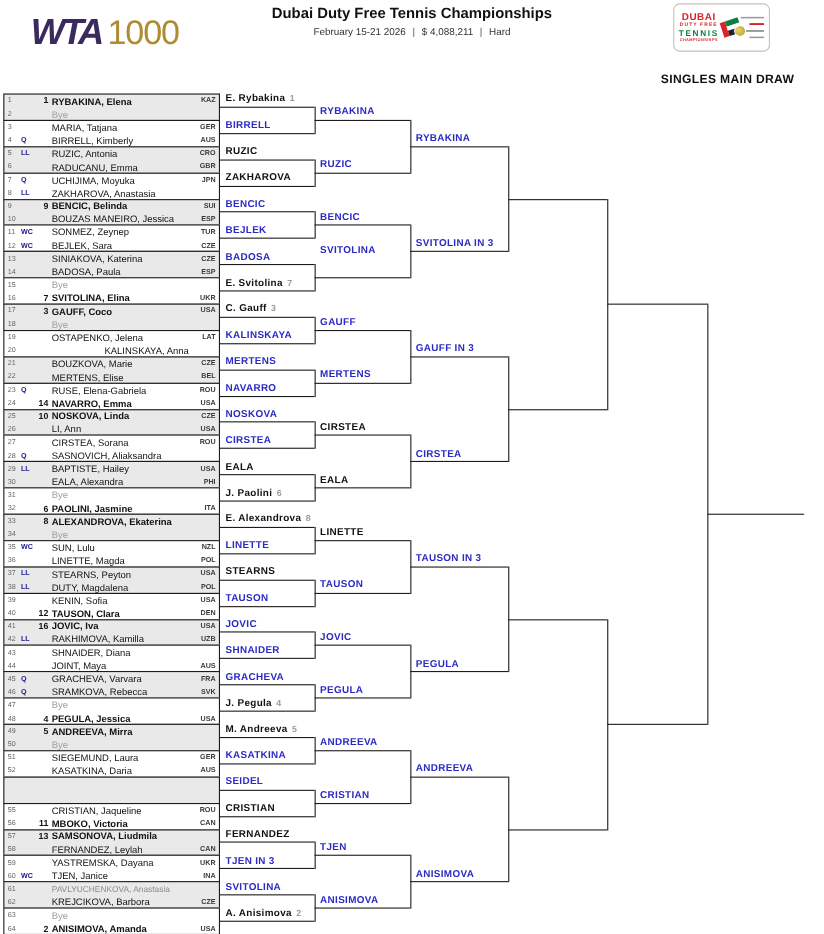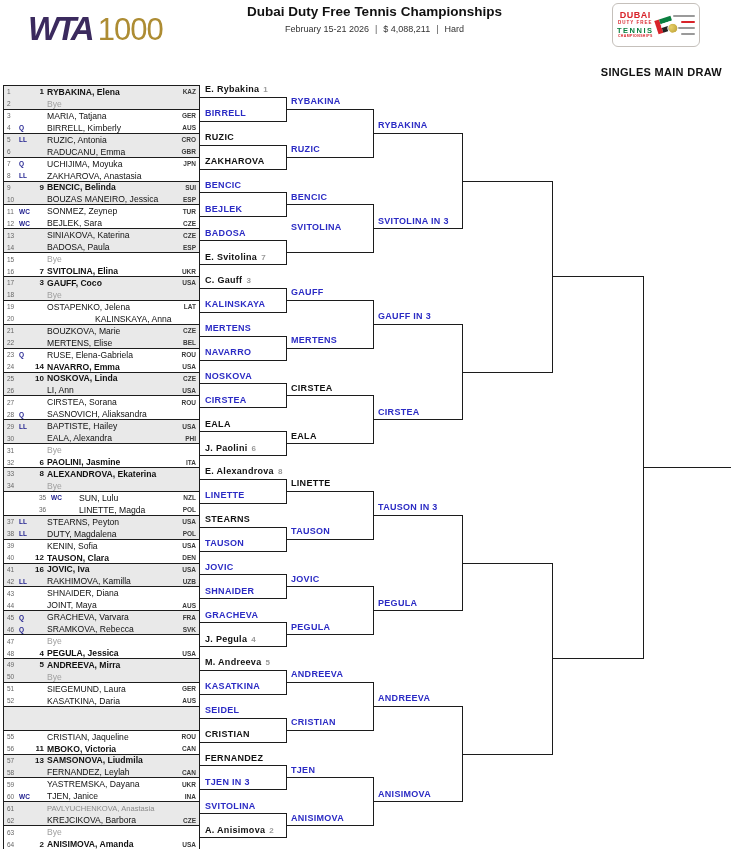--- a/index.html
+++ b/index.html
@@ -363,21 +363,21 @@
           <div class="seed">8</div>
           <div class="pname">ALEXANDROVA, Ekaterina</div>
         </div>
         <div class="slot bye" style="height: 11.9375px;">
           <div class="num">34</div>
           <div class="etype"></div>
           <div class="seed"></div>
           <div class="pname">Bye</div>
         </div>
       </div>
-      <div class="match-box" style="top: 405.875px; height: 24.875px; padding-left: 32px;">
+      <div class="match-box" style="top: 405.875px; height: 24.875px;">
         <div class="slot" style="height: 11.9375px;">
           <div class="num">35</div>
           <div class="etype">WC</div>
           <div class="seed"></div>
           <div class="pname">SUN, Lulu</div>
           <div class="country">NZL</div>
         </div>
         <div class="slot" style="height: 11.9375px;">
           <div class="num">36</div>
           <div class="etype"></div>

